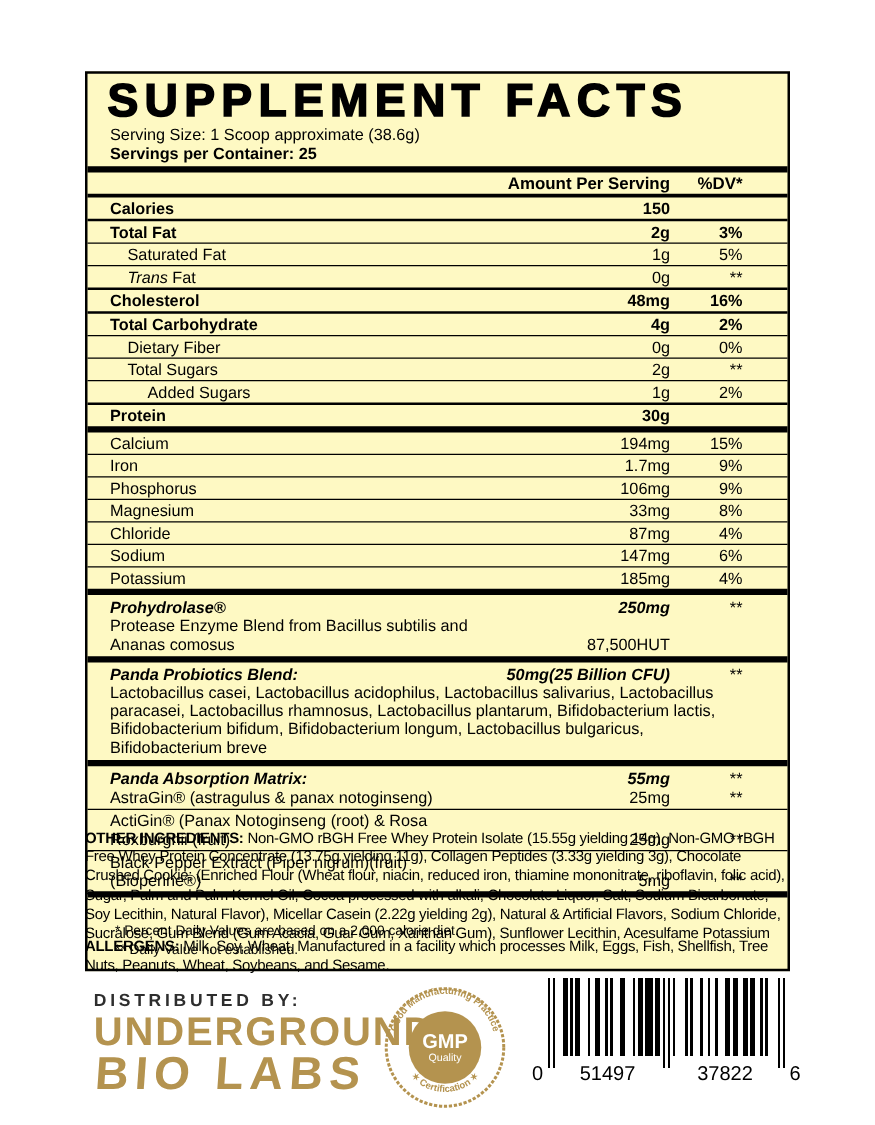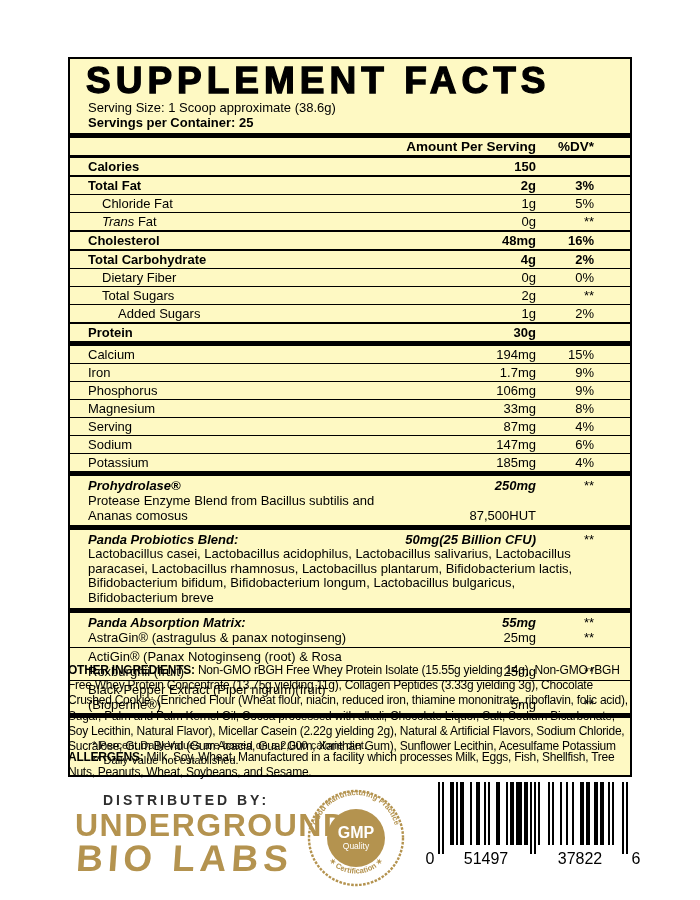--- a/index.html
+++ b/index.html
@@ -25,21 +25,21 @@
   .group > .row.mtop{border-top:2.5px solid #000;}
   .group > .section + .row{border-top:1px solid #000;}
   .section{padding:2px 36px 2px 18px;font-size:13px;line-height:15px;}
   .secline{display:flex;align-items:flex-end;}
   .desc{padding:0 8px 1px 0;line-height:14.6px;}
   .footnotes{padding:20px 18px 7px 22px;font-size:11px;line-height:15px;}
   .para{position:relative;margin:0;padding:0;width:566px;font-size:12px;line-height:15.2px;letter-spacing:-0.25px;}
   .para1{position:absolute;left:68px;top:663px;}
   .para2{position:absolute;left:68px;top:750px;}
   .distblock{position:absolute;left:75px;top:792px;}
-  .distby{font-size:14px;font-weight:bold;letter-spacing:3px;color:#2e2e2e;margin-left:28px;}
+  .distby{font-size:14px;font-weight:bold;letter-spacing:3px;color:#2e2e2e;}
   .brand1{font-size:32px;font-weight:bold;letter-spacing:1.5px;color:#b4934f;line-height:30px;margin-top:2px;}
   .brand2{font-size:37px;font-weight:bold;letter-spacing:5px;color:#b4934f;line-height:36px;margin-top:1px;
           transform:skewX(-4deg);transform-origin:left bottom;}
   .gmp{position:absolute;left:306px;top:788px;width:100px;height:100px;}
   .gmp .center-txt{fill:#fff;font-weight:bold;font-size:16px;font-family:"Liberation Sans",sans-serif;}
   .gmp .sub-txt{fill:#fff;font-size:8.5px;font-family:"Liberation Sans",sans-serif;}
   .gmp .ring-txt{fill:#b4934f;font-size:7.6px;font-weight:bold;font-family:"Liberation Sans",sans-serif;}
   .upcwrap{position:absolute;left:424px;top:782px;}
   #upc rect{fill:#000;}
   #upc text{font-size:16px;font-family:"Liberation Sans",sans-serif;fill:#000;}
@@ -71,21 +71,21 @@
         <div class="lbl">Calories</div>
         <div class="amt">150</div>
         <div class="dv"></div>
       </div>
       <div class="row bold mtop">
         <div class="lbl">Total Fat</div>
         <div class="amt">2g</div>
         <div class="dv">3%</div>
       </div>
       <div class="row ind1">
-        <div class="lbl">Chloride Fat</div>
+        <div class="lbl">Saturated Fat</div>
         <div class="amt">1g</div>
         <div class="dv">5%</div>
       </div>
       <div class="row ind1">
         <div class="lbl"><i>Trans</i><span> Fat</span></div>
         <div class="amt">0g</div>
         <div class="dv">**</div>
       </div>
       <div class="row bold mtop">
         <div class="lbl">Cholesterol</div>
@@ -136,21 +136,21 @@
         <div class="lbl">Phosphorus</div>
         <div class="amt">106mg</div>
         <div class="dv">9%</div>
       </div>
       <div class="row">
         <div class="lbl">Magnesium</div>
         <div class="amt">33mg</div>
         <div class="dv">8%</div>
       </div>
       <div class="row">
-        <div class="lbl">Serving</div>
+        <div class="lbl">Chloride</div>
         <div class="amt">87mg</div>
         <div class="dv">4%</div>
       </div>
       <div class="row">
         <div class="lbl">Sodium</div>
         <div class="amt">147mg</div>
         <div class="dv">6%</div>
       </div>
       <div class="row">
         <div class="lbl">Potassium</div>

